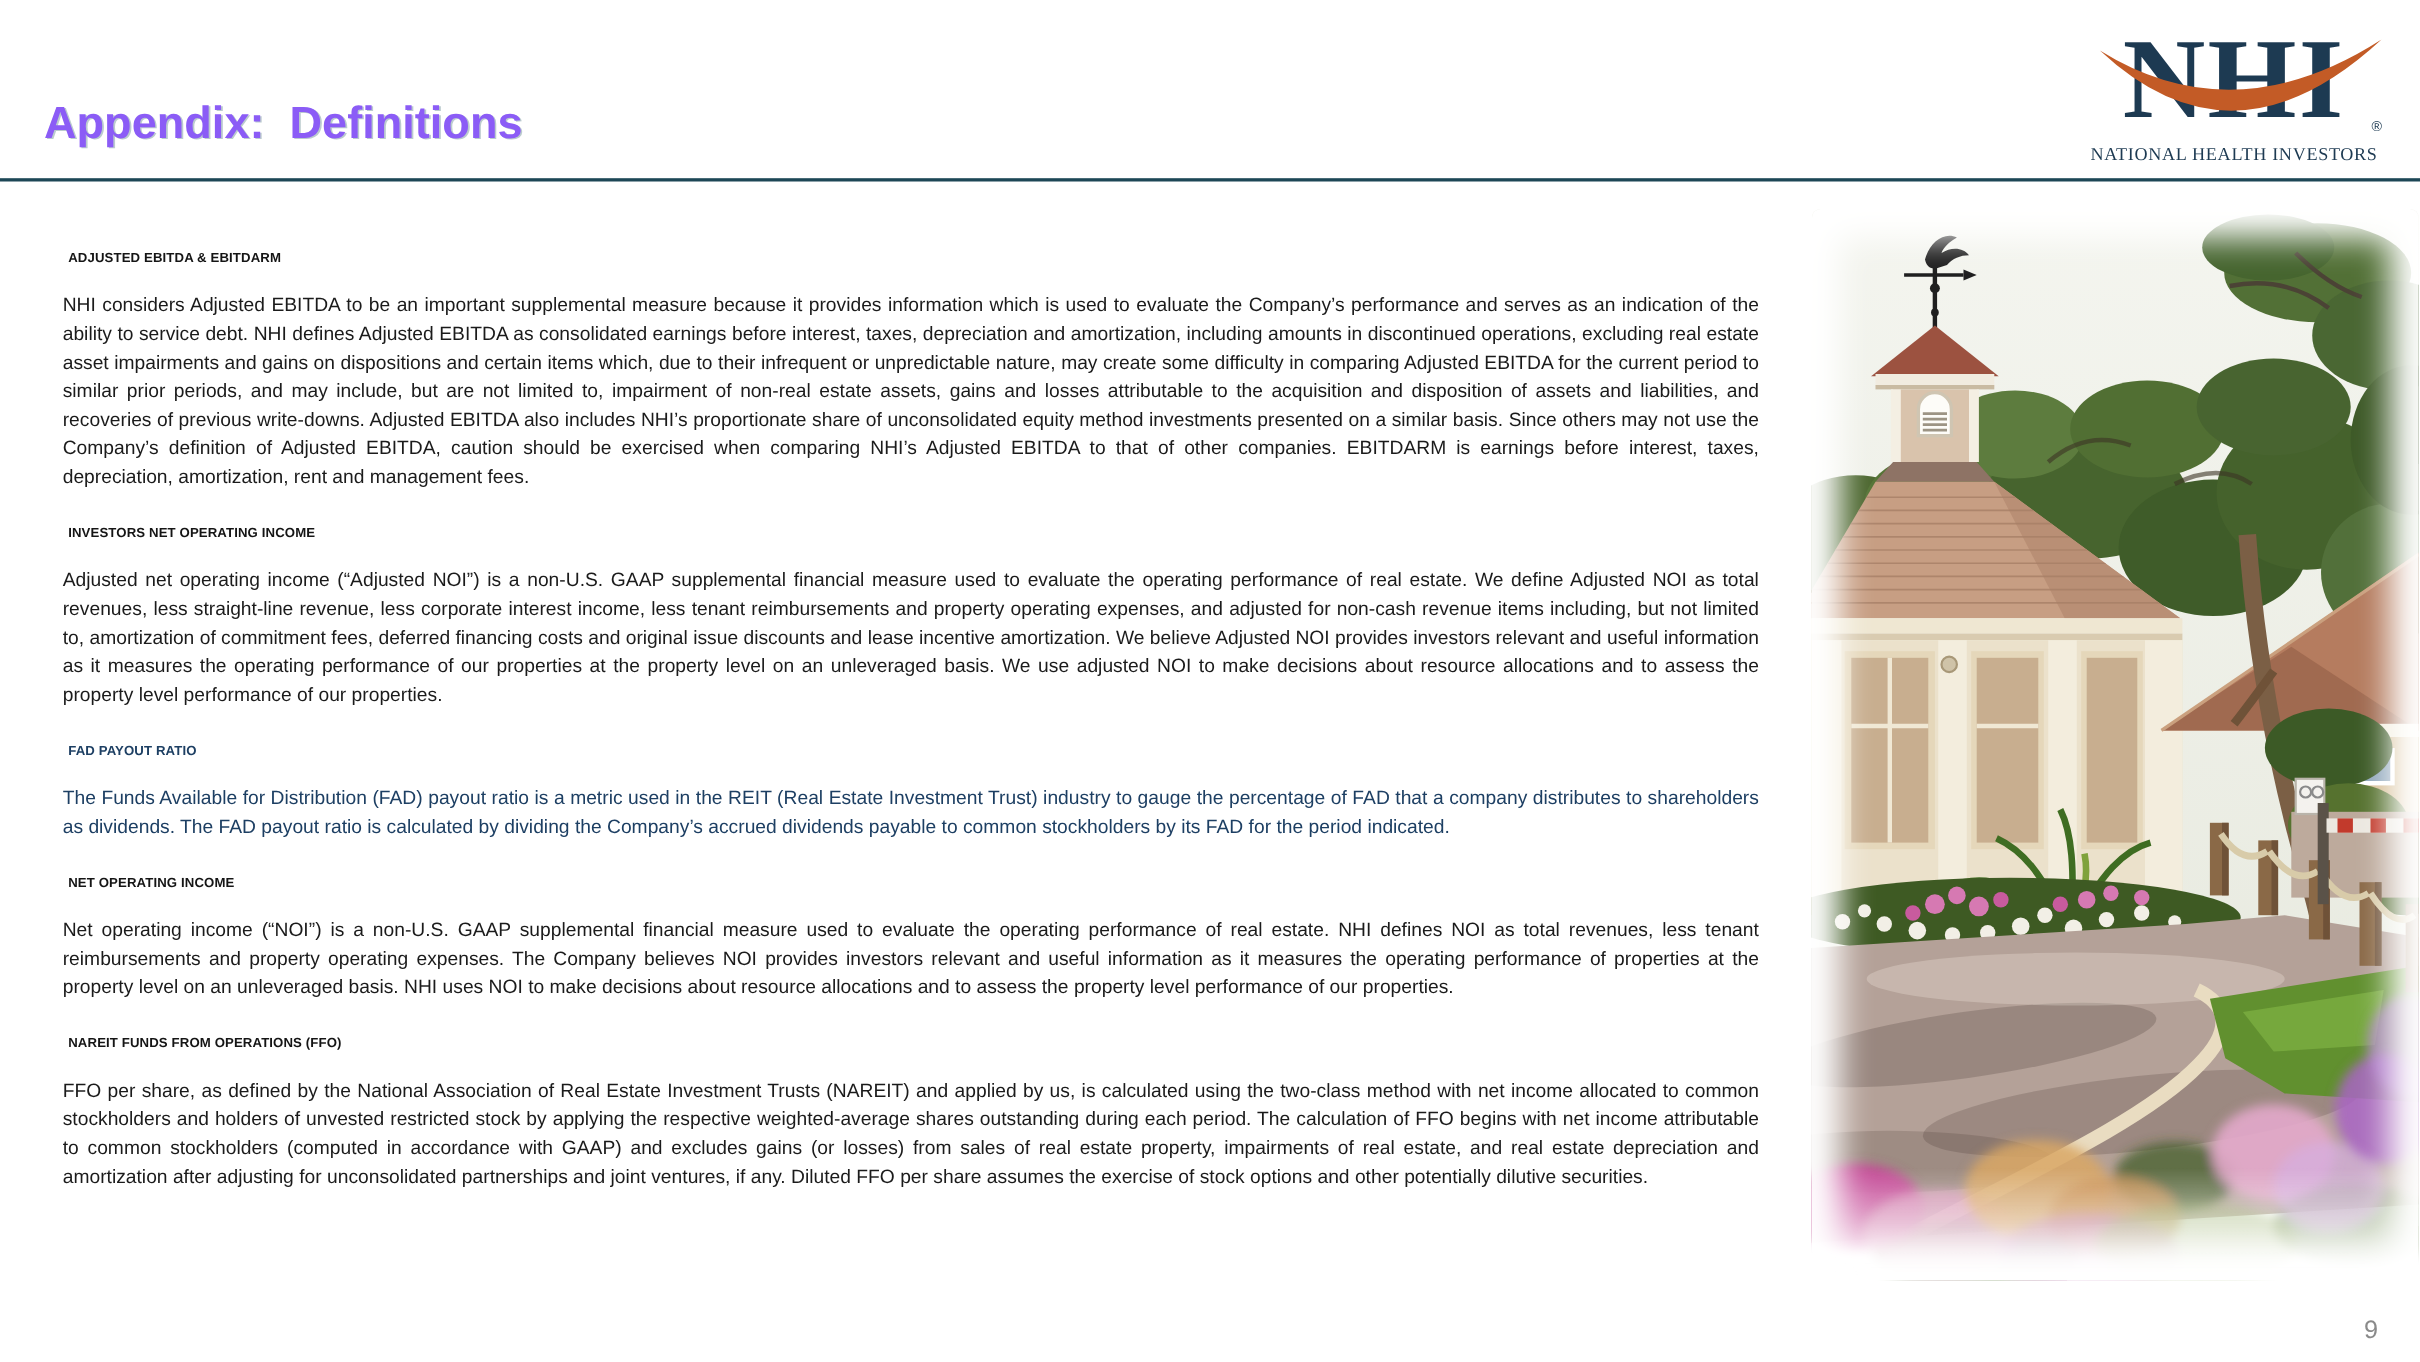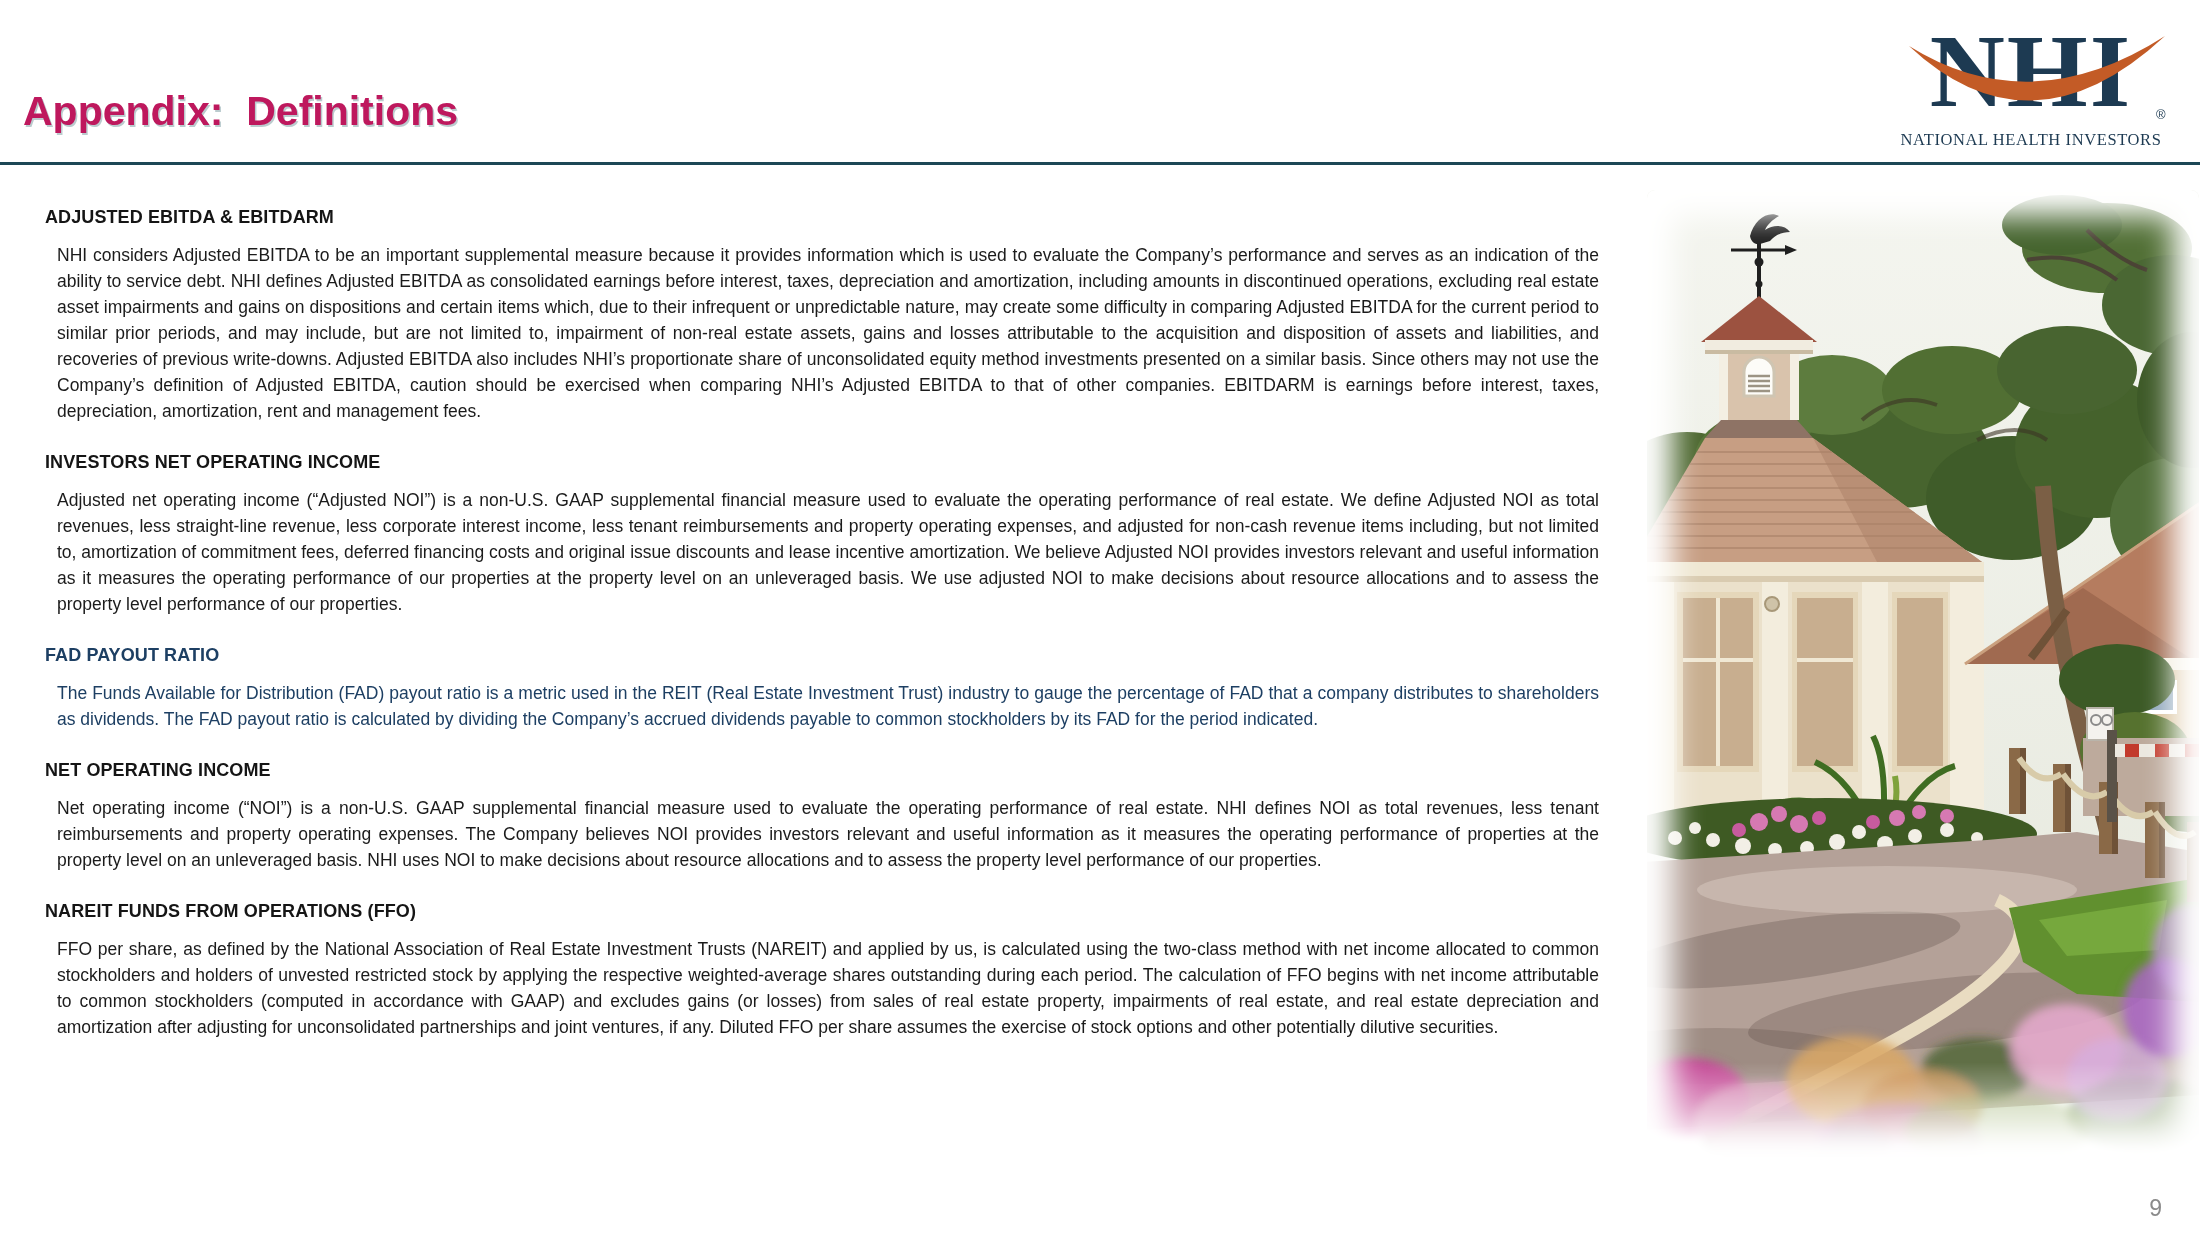--- a/index.html
+++ b/index.html
@@ -2,39 +2,39 @@
 <html><head>
 <meta charset="utf-8">
 <style>
   html,body{margin:0;padding:0;}
   body{
     width:2200px;height:1238px;position:relative;overflow:hidden;
     background:#ffffff;font-family:"Liberation Sans",sans-serif;
   }
   
   .page-title{
-    position:absolute;left:23px;top:88px;margin:0;
-    font-size:41px;font-weight:bold;color:#be185d;
+    position:absolute;left:40px;top:88px;margin:0;
+    font-size:41px;font-weight:bold;color:#8b5cf6;
     letter-spacing:0px;white-space:pre;
     text-shadow:1.5px 1.5px 0 rgba(10,70,80,0.28);
   }
   .header-rule{
     position:absolute;left:0;top:162px;width:2200px;height:3px;
     background:#1d4756;
   }
   .logo{
     position:absolute;left:1893px;top:6px;width:276px;height:152px;
   }
   
   .content{
     position:absolute;left:45px;top:204px;width:1566px;
   }
   .sec{margin:0 0 25px 0;}
   .sec-h{
-    margin:0;font-size:18px;font-weight:bold;color:#151515;
+    margin:17px;font-size:12px;font-weight:bold;color:#151515;
     line-height:26px;letter-spacing:0.1px;
   }
   .sec-p{
     margin:12px;font-size:17.5px;color:#1b1b1b;line-height:26px;
     text-align:justify;
   }
   .sec.navy .sec-h,.sec.navy .sec-p{color:#1d3f63;}
   
   .photo{
     position:absolute;left:1647px;top:190px;width:552px;height:974px;

